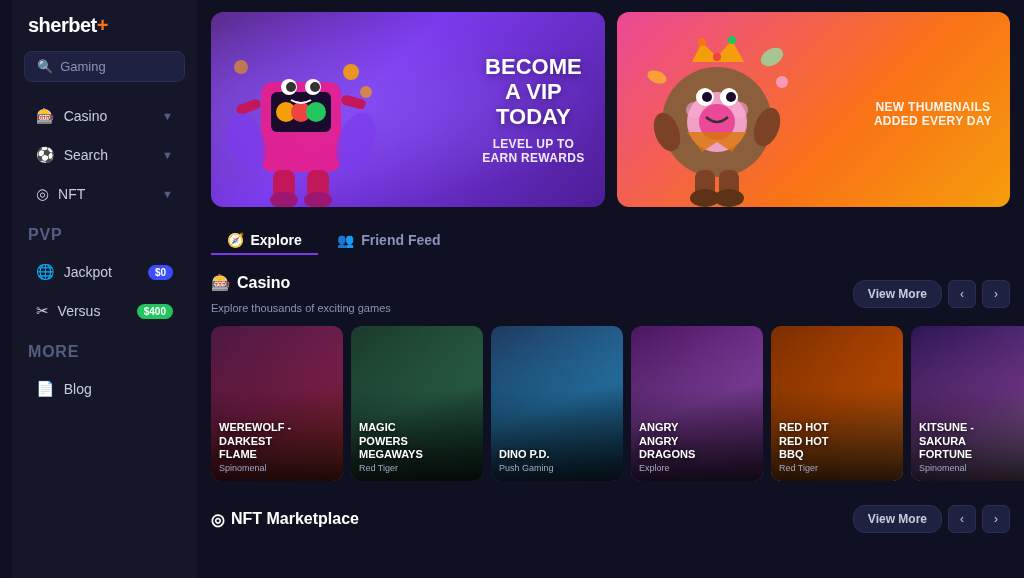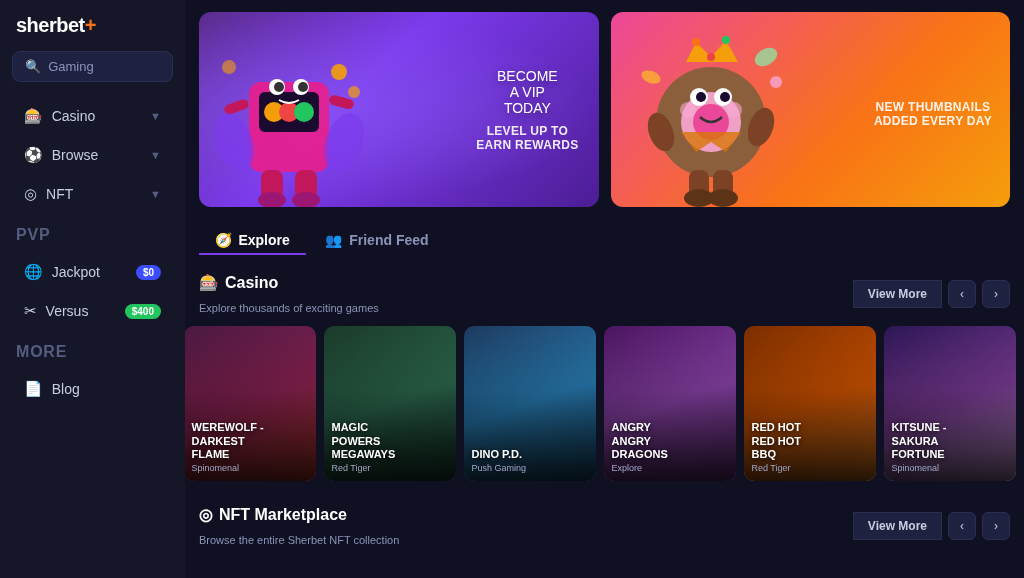--- a/index.html
+++ b/index.html
@@ -15,20 +15,21 @@
 
     
     .sidebar {
       width: 185px;
       min-width: 185px;
       background: #151729;
       height: 578px;
       display: flex;
       flex-direction: column;
       padding: 0;
+      margin-left: 12px;
     }
     .sidebar-logo {
       padding: 14px 16px;
       display: flex;
       align-items: center;
       gap: 6px;
     }
     .search-btn {
       margin: 0 12px 10px 12px;
       background: #1e2240;
@@ -118,22 +119,22 @@
       background: radial-gradient(ellipse at 30% 50%, rgba(139, 92, 246, 0.6) 0%, transparent 70%);
     }
     .banner-text {
       position: absolute;
       right: 20px;
       top: 50%;
       transform: translateY(-50%);
       text-align: center;
     }
     .banner-title {
-      font-size: 14px;
-      font-weight: 400;
+      font-size: 22px;
+      font-weight: 700;
       line-height: 1.15;
       color: #fff;
       text-transform: uppercase;
       text-shadow: 0 2px 8px rgba(0,0,0,0.4);
     }
     .banner-subtitle {
       font-size: 12px;
       font-weight: 700;
       color: rgba(255,255,255,0.9);
       text-transform: uppercase;
@@ -208,21 +209,21 @@
       margin-top: 10px;
     }
     .section-actions {
       display: flex;
       align-items: center;
       gap: 6px;
     }
     .view-more-btn {
       background: #1e2240;
       border: 1px solid #2a2f52;
-      border-radius: 0;
+      border-radius: 12px;
       color: #c8ccde;
       padding: 6px 14px;
       font-size: 12px;
       font-weight: 600;
       cursor: pointer;
       display: flex;
       align-items: center;
       gap: 5px;
     }
     .nav-arrow {
@@ -238,21 +239,20 @@
       cursor: pointer;
       font-size: 12px;
     }
 
     
     .games-row {
       display: flex;
       gap: 8px;
       padding: 8px 24px 12px 14px;
       overflow-x: hidden;
-      justify-content: center;
     }
     .game-card {
       width: 132px;
       min-width: 132px;
       height: 155px;
       border-radius: 10px;
       overflow: hidden;
       position: relative;
       cursor: pointer;
       flex-shrink: 0;
@@ -306,21 +306,21 @@
   </button>
 
   <div class="nav-section">
     <div class="nav-item">
       <span class="icon">🎰</span>
       <span>Casino</span>
       <span class="chevron">▼</span>
     </div>
     <div class="nav-item">
       <span class="icon">⚽</span>
-      <span>Browse</span>
+      <span>Search</span>
       <span class="chevron">▼</span>
     </div>
     <div class="nav-item">
       <span class="icon">◎</span>
       <span>NFT</span>
       <span class="chevron">▼</span>
     </div>
   </div>
 
   <div class="nav-label">PVP</div>
@@ -526,21 +526,20 @@
       </div>
     </div>
   </div>
 
   <div class="section-header">
     <div class="section-title-row">
       <div class="section-title">
         <span>◎</span>
         <span>NFT Marketplace</span>
       </div>
-      <div class="section-sub">Browse the entire Sherbet NFT collection</div>
     </div>
     <div class="section-actions">
       <button class="view-more-btn">
         <span>View More</span>
       </button>
       <div class="nav-arrow">
         <span>‹</span>
       </div>
       <div class="nav-arrow">
         <span>›</span>

